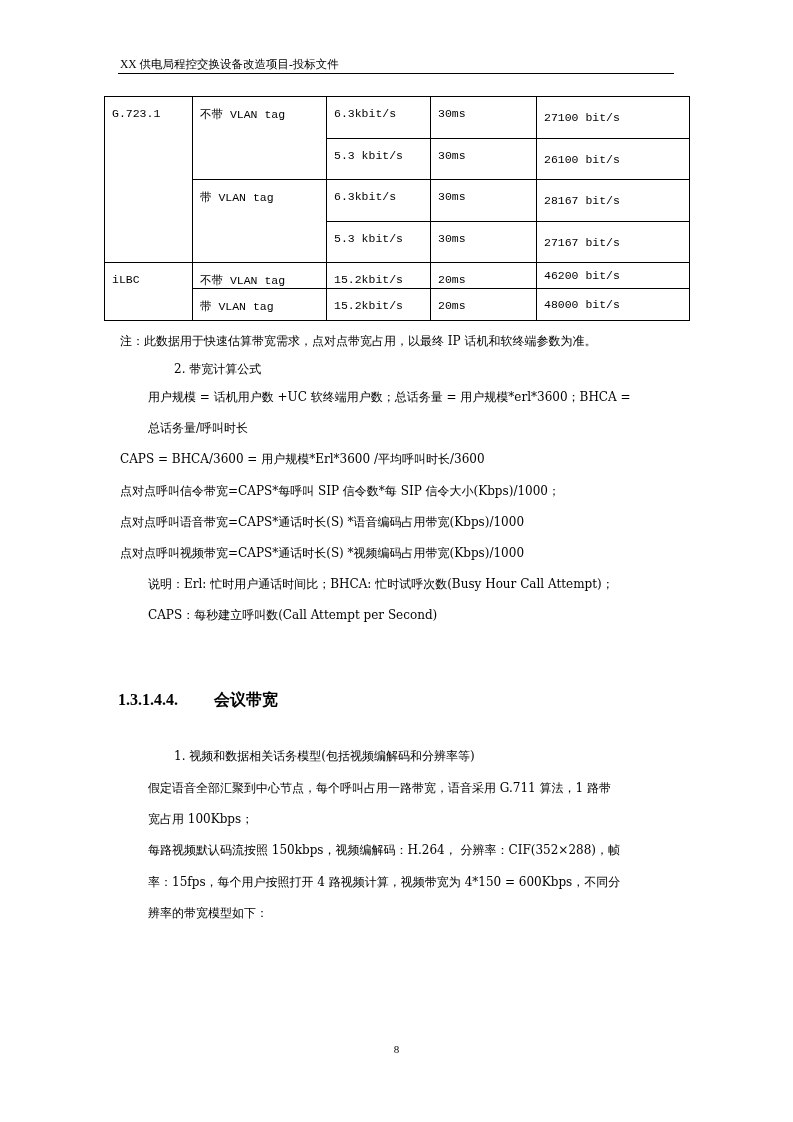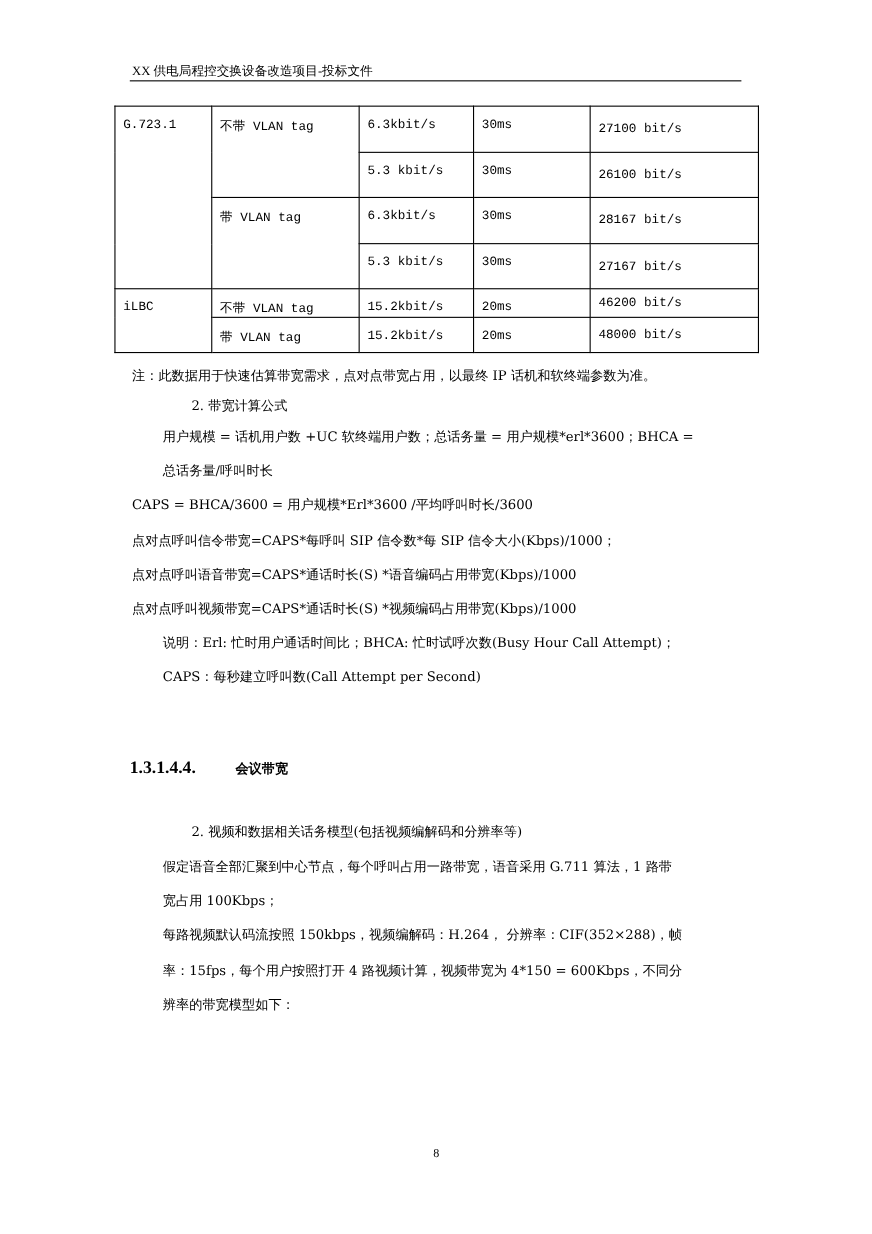--- a/index.html
+++ b/index.html
@@ -11,21 +11,21 @@
   table.codec { position:absolute; top:96px; left:104px; border-collapse:collapse;
                 font-family:"Liberation Mono","DejaVu Sans Mono",monospace; font-size:11.5px; }
   table.codec td { border:1px solid #000; padding:0 0 0 7px; vertical-align:top; }
   table.codec td.pad { padding-top:10px; }
   table.codec td.mid { vertical-align:middle; }
   .line { position:absolute; font-size:12px; white-space:nowrap;
           font-family:"DejaVu Serif","Liberation Serif",serif; }
   .h4 { position:absolute; left:118px; top:690px; font-size:16px; font-weight:bold;
         font-family:"Liberation Serif","DejaVu Serif",serif; white-space:nowrap; }
   .h4 .num { display:inline-block; width:96px; }
-  .h4 .ttl { font-family:"DejaVu Sans","Liberation Sans",sans-serif; font-size:12px; }
+  .h4 .ttl { font-family:"DejaVu Sans","Liberation Sans",sans-serif; font-size:16px; }
   .pagenum { position:absolute; top:1043px; left:0; width:793px; text-align:center; font-size:11px;
              font-family:"Liberation Serif",serif; }
   b.bold { font-weight:normal; }
 </style>
 </head>
 <body>
 
 <div class="header">XX 供电局程控交换设备改造项目-投标文件</div>
 <div class="header-rule"></div>
 
@@ -85,20 +85,20 @@
 <div class="line" style="left:120px;top:483px">点对点呼叫信令带宽=CAPS*每呼叫 SIP 信令数*每 SIP 信令大小(Kbps)/1000；</div>
 <div class="line" style="left:120px;top:514px">点对点呼叫语音带宽=CAPS*通话时长(S) *语音编码占用带宽(Kbps)/1000</div>
 <div class="line" style="left:120px;top:545px">点对点呼叫视频带宽=CAPS*通话时长(S) *视频编码占用带宽(Kbps)/1000</div>
 <div class="line" style="left:148px;top:576px"><b class="bold">说明</b><span>：Erl: 忙时用户通话时间比；BHCA: 忙时试呼次数(Busy Hour Call Attempt)；</span></div>
 <div class="line" style="left:148px;top:607px">CAPS：每秒建立呼叫数(Call Attempt per Second)</div>
 
 <div class="h4">
   <span class="num">1.3.1.4.4.</span><span class="ttl">会议带宽</span>
 </div>
 
-<div class="line" style="left:174px;top:748px">2.  视频和数据相关话务模型(包括视频编解码和分辨率等)</div>
+<div class="line" style="left:174px;top:748px">1.  视频和数据相关话务模型(包括视频编解码和分辨率等)</div>
 <div class="line" style="left:148px;top:780px">假定语音全部汇聚到中心节点，每个呼叫占用一路带宽，语音采用 G.711 算法，1 路带</div>
 <div class="line" style="left:148px;top:811px">宽占用 100Kbps；</div>
 <div class="line" style="left:148px;top:842px">每路视频默认码流按照 150kbps，视频编解码：H.264，  分辨率：CIF(352×288)，帧</div>
 <div class="line" style="left:148px;top:874px">率：15fps，每个用户按照打开 4 路视频计算，视频带宽为 4*150 = 600Kbps，不同分</div>
 <div class="line" style="left:148px;top:905px">辨率的带宽模型如下：</div>
 
 <div class="pagenum">8</div>
 
 </body></html>

